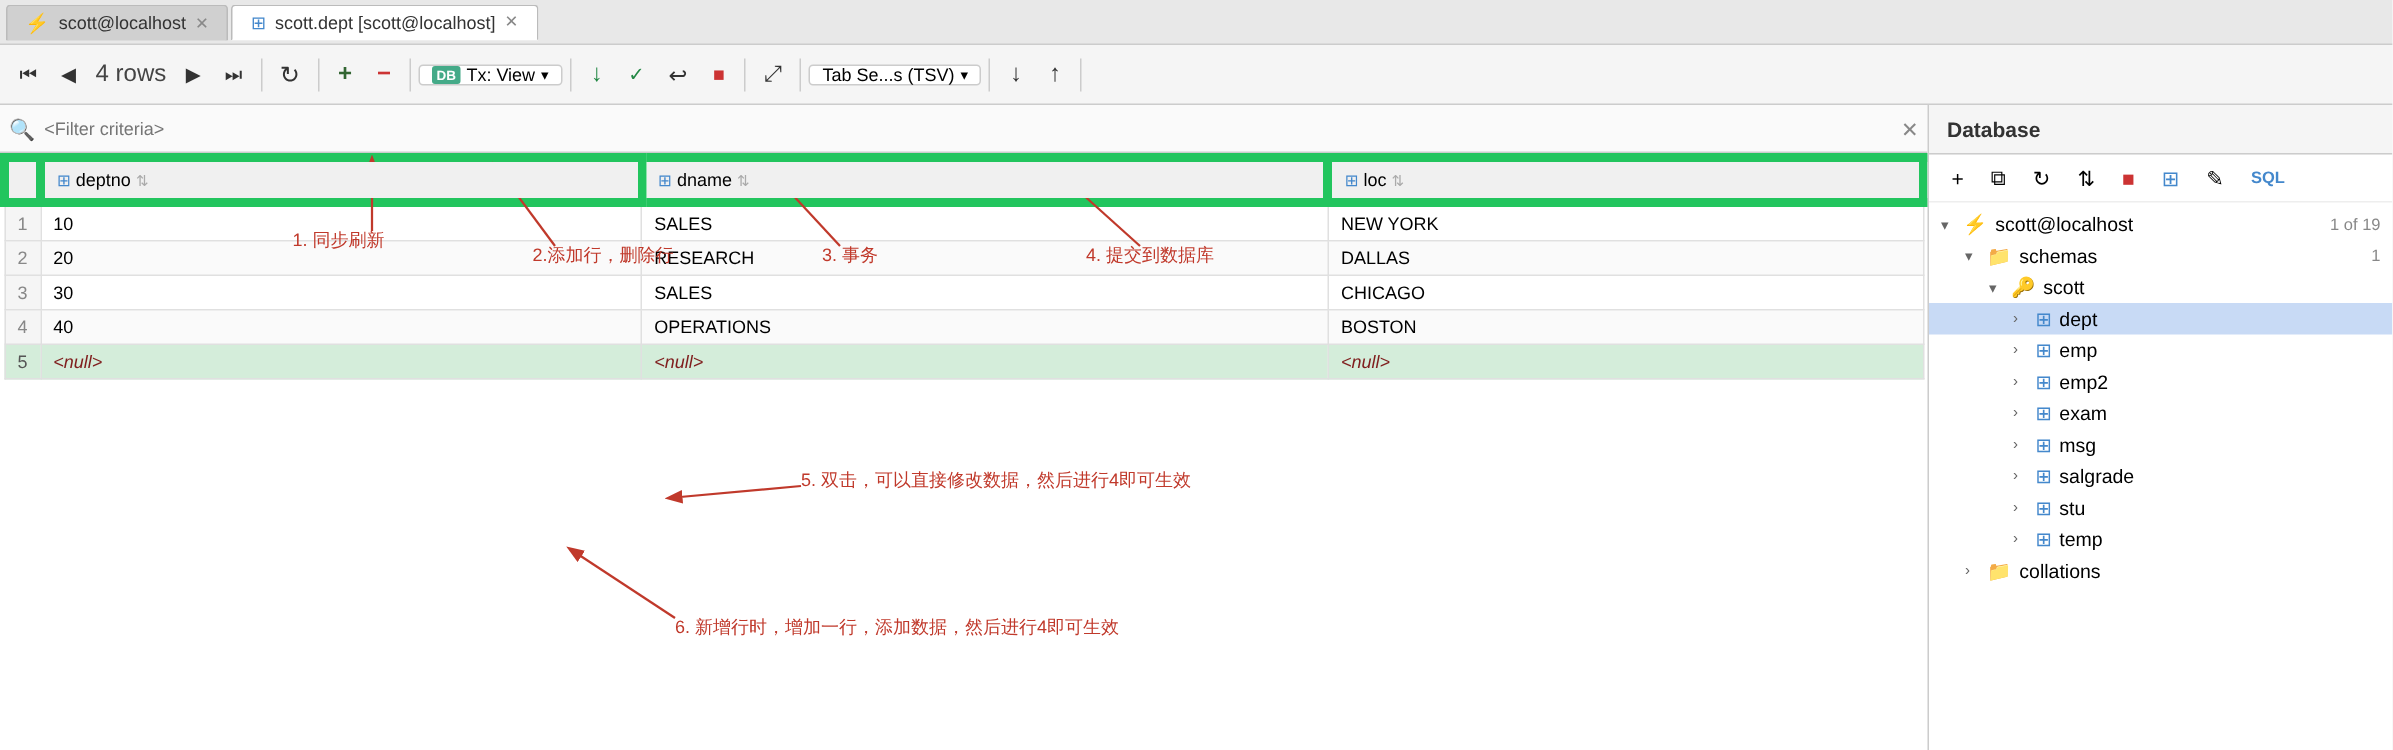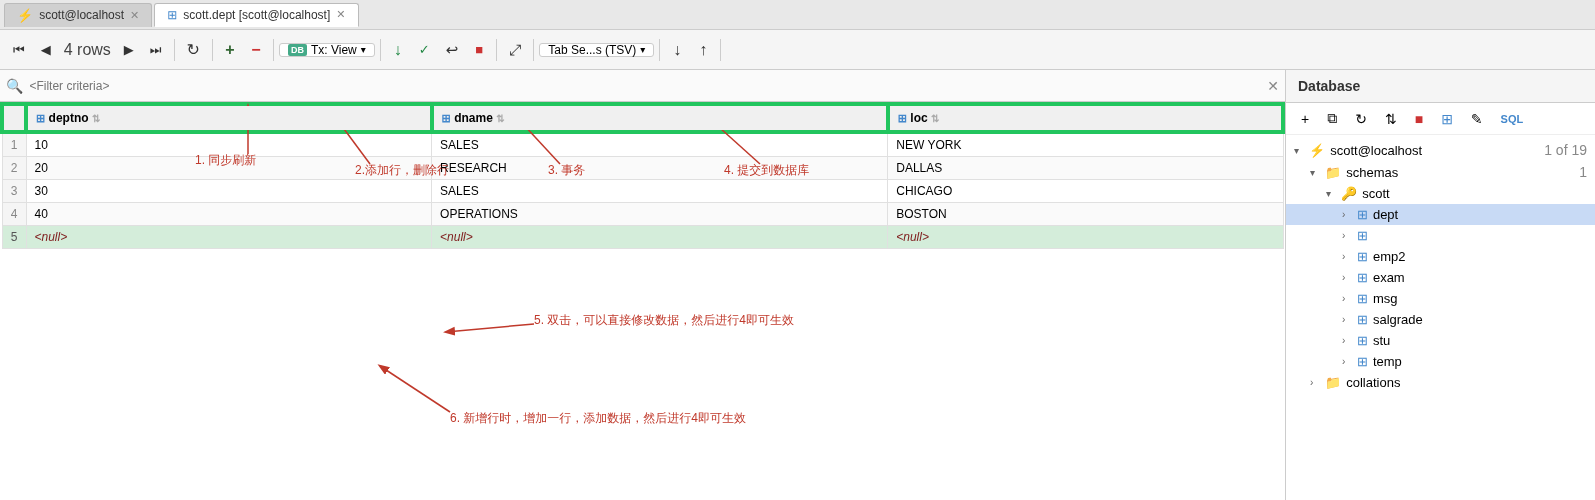--- a/index.html
+++ b/index.html
@@ -29,42 +29,42 @@
     .content { flex: 1; display: flex; flex-direction: column; overflow: hidden; background: #fff; }
 
     
     .filter-bar { display: flex; align-items: center; padding: 4px 6px; border-bottom: 1px solid #ccc; background: #fafafa; height: 32px; gap: 6px; }
     .filter-input { border: none; background: transparent; font-size: 12px; color: #999; outline: none; flex: 1; }
     .filter-close { color: #888; cursor: pointer; font-size: 14px; margin-left: auto; }
 
     
     .data-table-wrap { flex: 1; overflow: auto; position: relative; }
     .data-table { border-collapse: collapse; width: 100%; }
-    .data-table th { background: #f0f0f0; border: 4px solid #22c55e; padding: 5px 8px; text-align: left; font-weight: 700; font-size: 12px; position: sticky; top: 0; z-index: 2; white-space: nowrap; }
+    .data-table th { background: #f0f0f0; border: 6px solid #22c55e; padding: 5px 8px; text-align: left; font-weight: 400; font-size: 12px; position: sticky; top: 0; z-index: 2; white-space: nowrap; }
     .data-table td { border: 1px solid #e0e0e0; padding: 4px 8px; font-size: 12px; white-space: nowrap; }
     .data-table tr:nth-child(even) td { background: #fafafa; }
     .data-table tr:nth-child(odd) td { background: #fff; }
     .data-table tr.selected td { background: #c5dcf0 !important; }
     .data-table tr.new-row td { background: #d4edda !important; color: #555; }
     .row-num { background: #f5f5f5 !important; color: #888; font-size: 11px; text-align: center; width: 20px; border-right: 1px solid #ccc; }
     .null-val { color: #7f1d1d; font-style: italic; }
 
     
     .sidebar { width: 310px; background: #fff; border-left: 1px solid #ccc; display: flex; flex-direction: column; }
     .sidebar-header { padding: 8px 12px; font-size: 14px; font-weight: 600; color: #333; border-bottom: 1px solid #ccc; background: #f5f5f5; display: flex; align-items: center; justify-content: space-between; }
     .sidebar-toolbar { display: flex; align-items: center; padding: 4px 8px; border-bottom: 1px solid #eee; gap: 4px; }
     .sidebar-tool-btn { padding: 2px 6px; border: 1px solid transparent; border-radius: 3px; cursor: pointer; background: transparent; font-size: 14px; }
     .sidebar-tree { flex: 1; overflow: auto; padding: 4px 0; }
     .tree-item { display: flex; align-items: center; padding: 3px 8px; cursor: pointer; font-size: 13px; }
     .tree-item.selected { background: #c8daf5; }
     .tree-item .indent { display: inline-block; }
     .tree-item .chevron { font-size: 10px; color: #666; margin-right: 3px; width: 12px; }
     .tree-item .item-icon { margin-right: 5px; font-size: 13px; }
     .tree-item .item-label { flex: 1; }
-    .tree-item .item-count { color: #888; font-size: 14px; margin-left: 4px; }
+    .tree-item .item-count { color: #888; font-size: 11px; margin-left: 4px; }
     .ann-line { stroke: #c0392b; stroke-width: 1.5; fill: none; marker-end: url(#arr); }
 
     .row-count-label { font-size: 16px; color: #444; }
   </style>
 </head>
 <body>
 
 <div style="display:flex; flex-direction:column; height:500px; width:1595px; overflow:hidden;">
 
   <div class="tab-bar">
@@ -248,20 +248,21 @@
           <div class="tree-item selected">
             <span class="indent" style="width: 48px; display: inline-block;"></span>
             <span class="chevron">›</span>
             <span class="item-icon" style="color: rgb(68, 136, 204);">⊞</span>
             <span class="item-label">dept</span>
           </div>
           <div class="tree-item">
             <span class="indent" style="width: 48px; display: inline-block;"></span>
             <span class="chevron">›</span>
             <span class="item-icon" style="color: rgb(68, 136, 204);">⊞</span>
+            <span class="item-label">emp</span>
           </div>
           <div class="tree-item">
             <span class="indent" style="width: 48px; display: inline-block;"></span>
             <span class="chevron">›</span>
             <span class="item-icon" style="color: rgb(68, 136, 204);">⊞</span>
             <span class="item-label">emp2</span>
           </div>
           <div class="tree-item">
             <span class="indent" style="width: 48px; display: inline-block;"></span>
             <span class="chevron">›</span>

